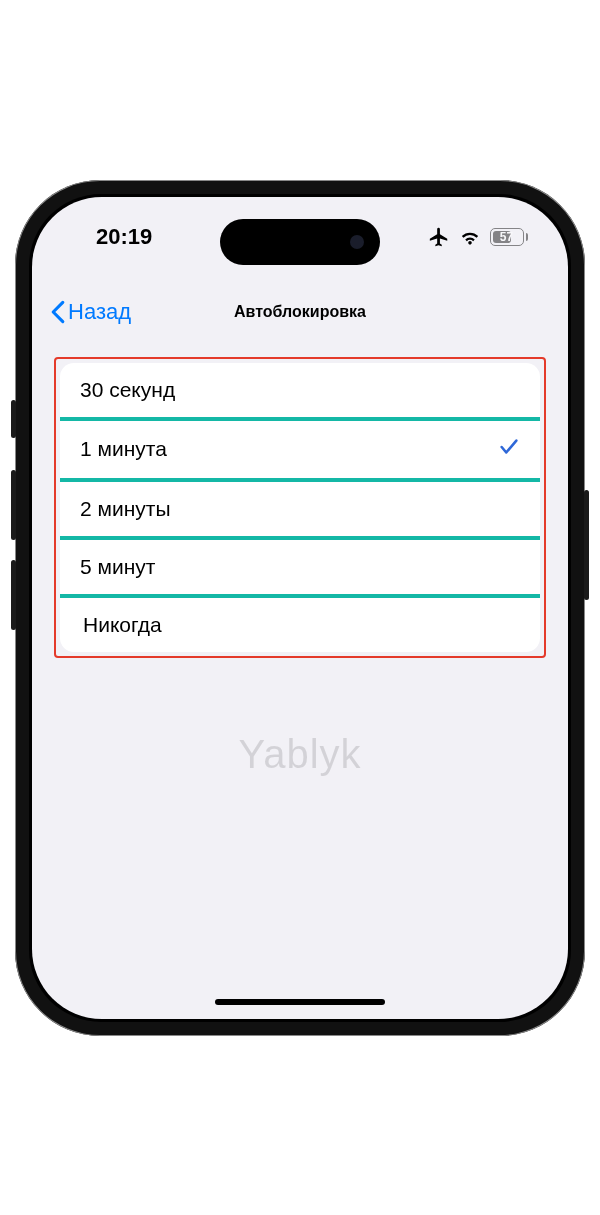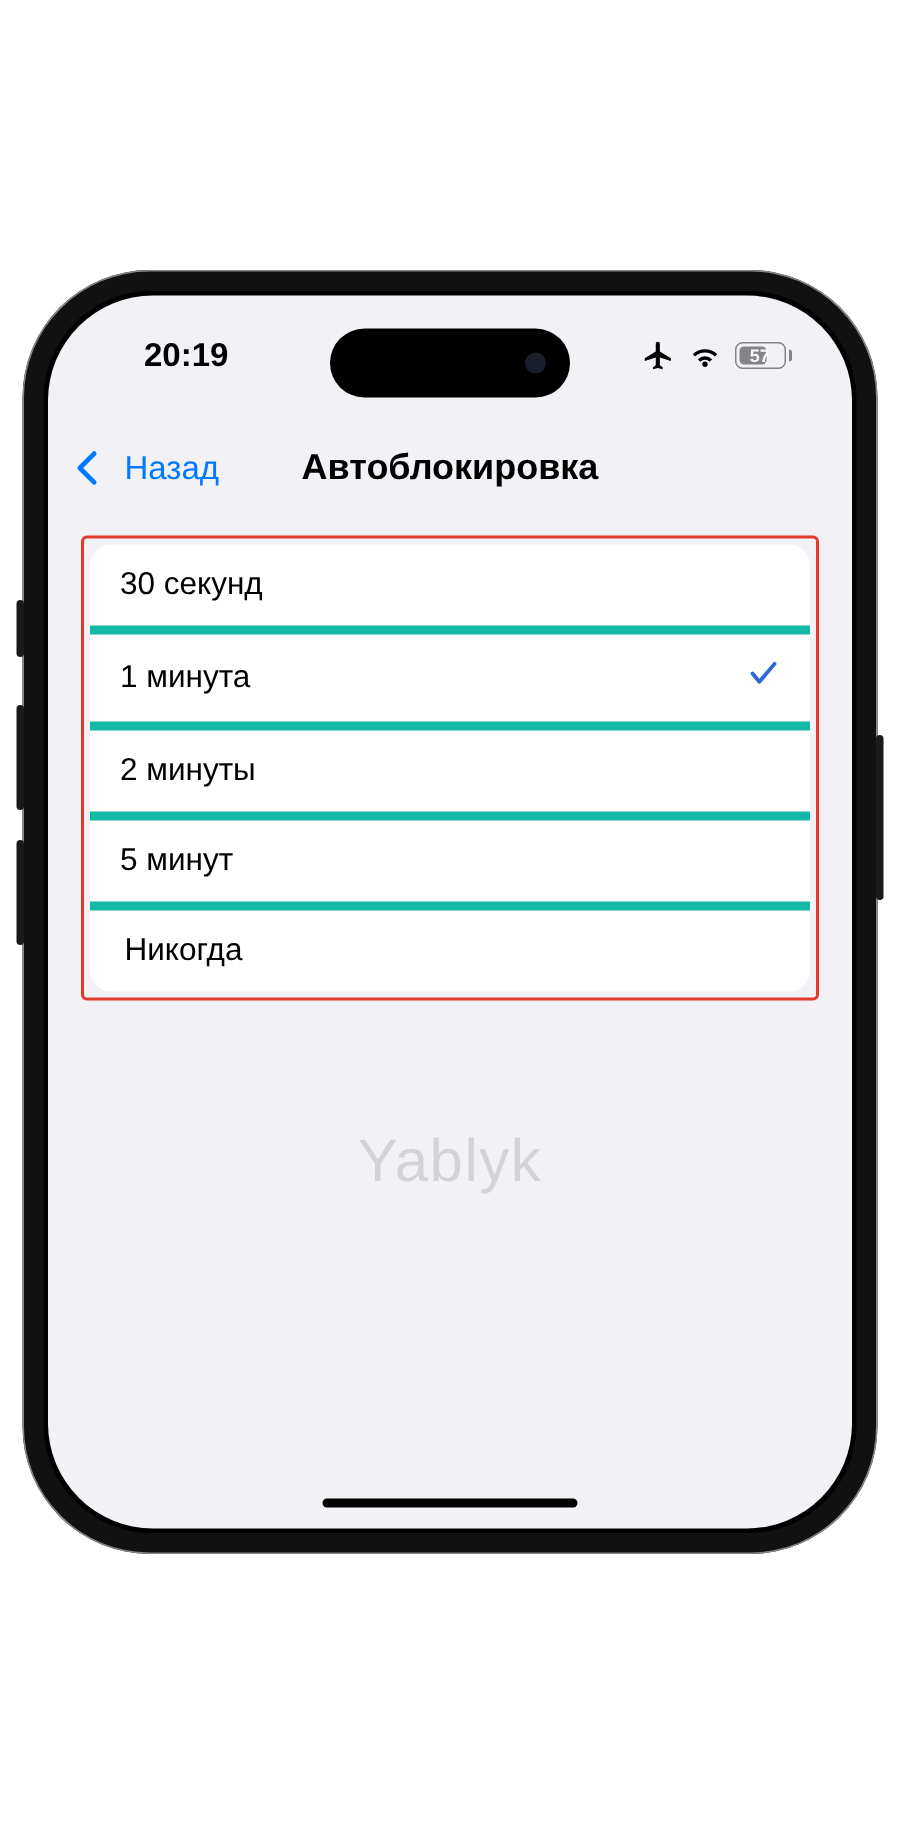--- a/index.html
+++ b/index.html
@@ -124,32 +124,32 @@
   .nav-bar {
     position: absolute;
     top: 86px;
     left: 0; right: 0;
     height: 58px;
     display: flex;
     align-items: center;
     justify-content: center;
   }
   .nav-title {
-    font-size: 24px;
+    font-size: 16px;
     font-weight: 600;
     color: #000;
   }
   .nav-back {
     position: absolute;
     left: 18px;
     display: flex;
     align-items: center;
     color: #007aff;
     font-size: 22px;
-    gap: 17px;
+    gap: 2px;
     cursor: pointer;
   }
   .nav-back svg { stroke:#007aff; }
 
   .content {
     position: absolute;
     top: 160px;
     left: 22px;
     right: 22px;
   }
@@ -161,41 +161,40 @@
   .list {
     background: #fff;
     border-radius: 14px;
     overflow: hidden;
   }
   .row {
     display: flex;
     align-items: center;
     justify-content: space-between;
     padding: 15px 20px;
-    border-bottom: 6px solid #14b8a6;
+    border-bottom: 4px solid #14b8a6;
     font-size: 21px;
     color: #000;
     cursor: pointer;
     min-height:54px;
   }
   .row:last-child { border-bottom: none; padding-left: 23px; }
   .check { color:#2f68d8; }
 
   .watermark {
     position:absolute;
     top: 535px;
     left:0; right:0;
     text-align:center;
     font-size:40px;
     font-weight:500;
     color:#000;
     opacity:0.12;
     letter-spacing:1px;
     pointer-events:none;
-    margin-top:20px;
   }
 
   .home-indicator {
     position:absolute;
     bottom:14px;
     left:50%;
     transform:translateX(-50%);
     width:170px;
     height:6px;
     background:#000;

